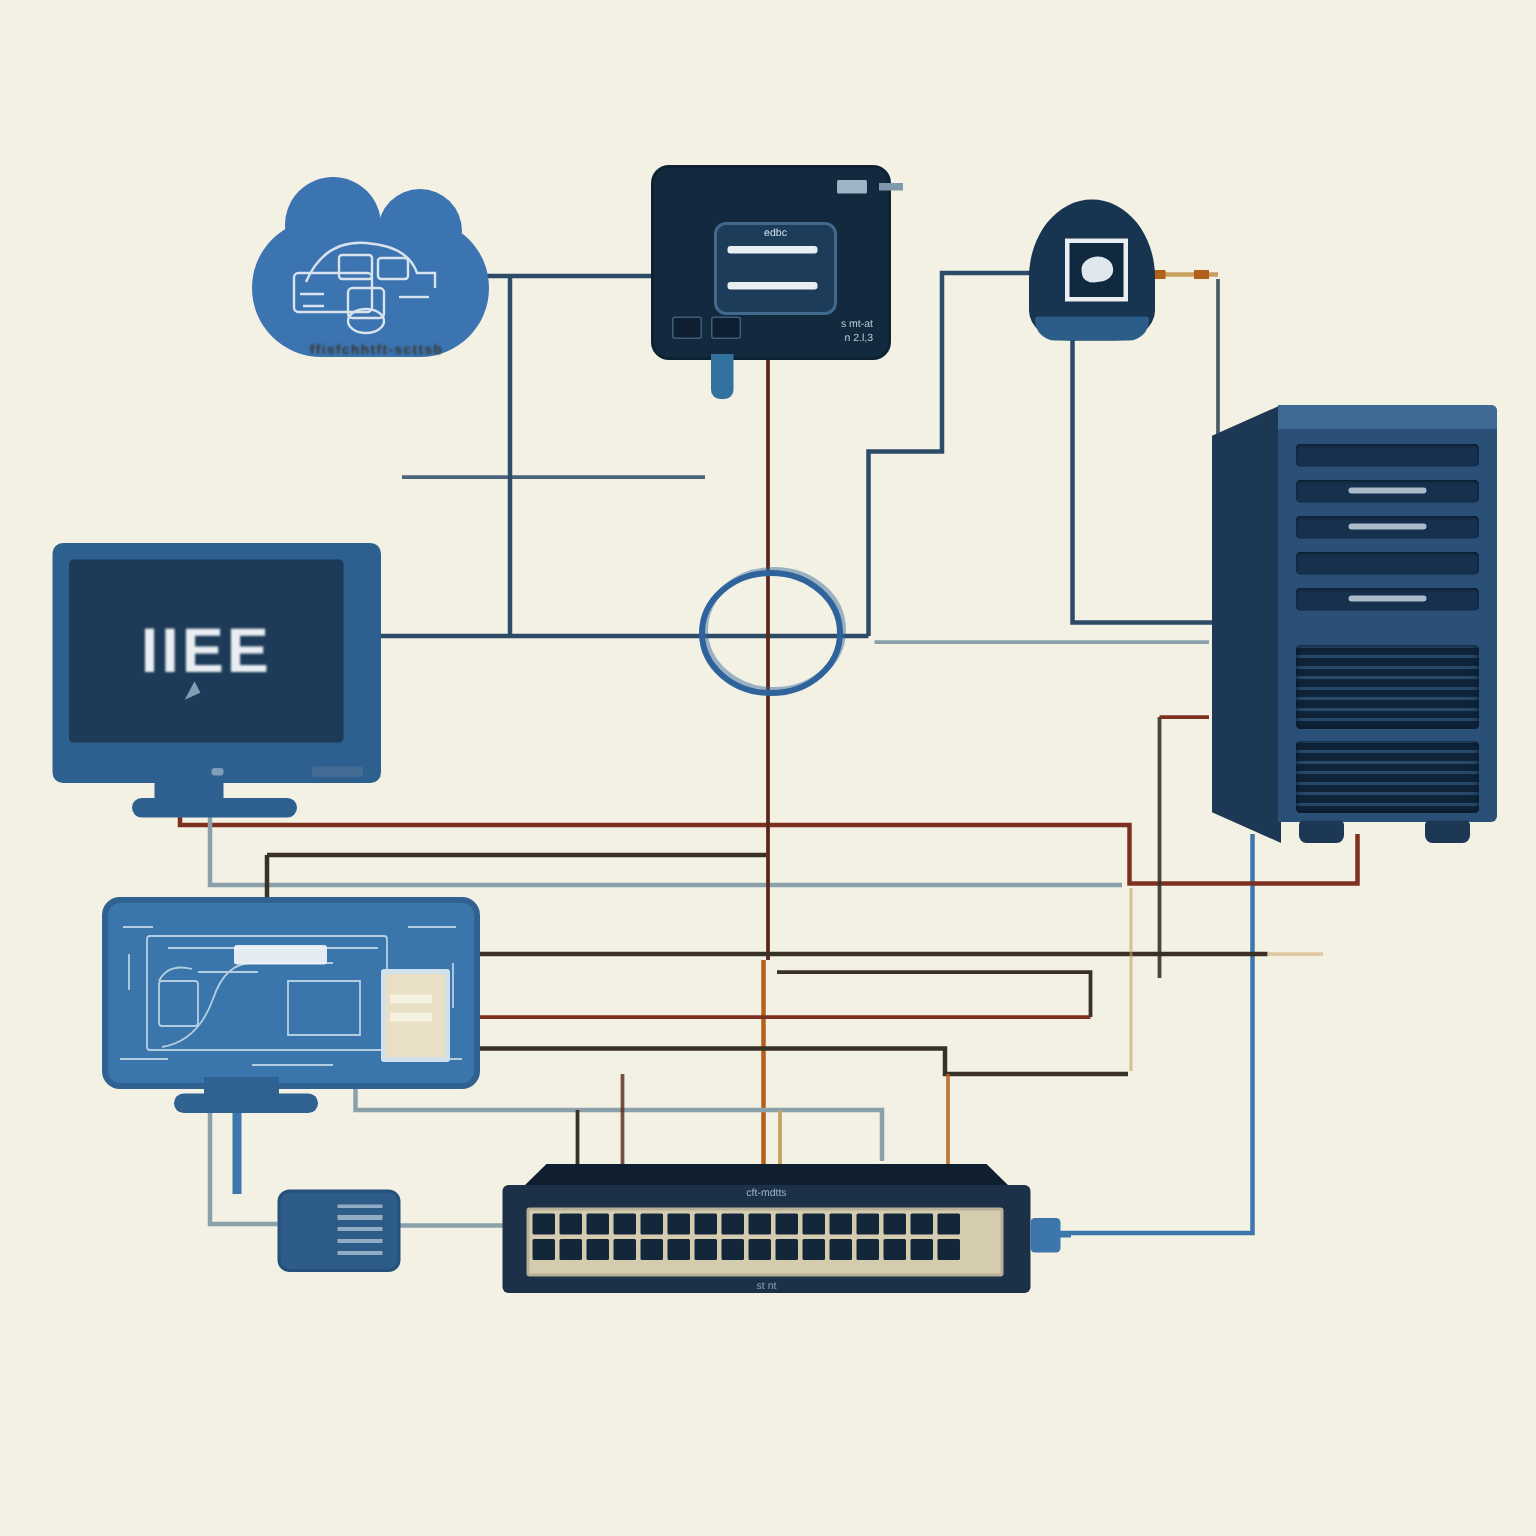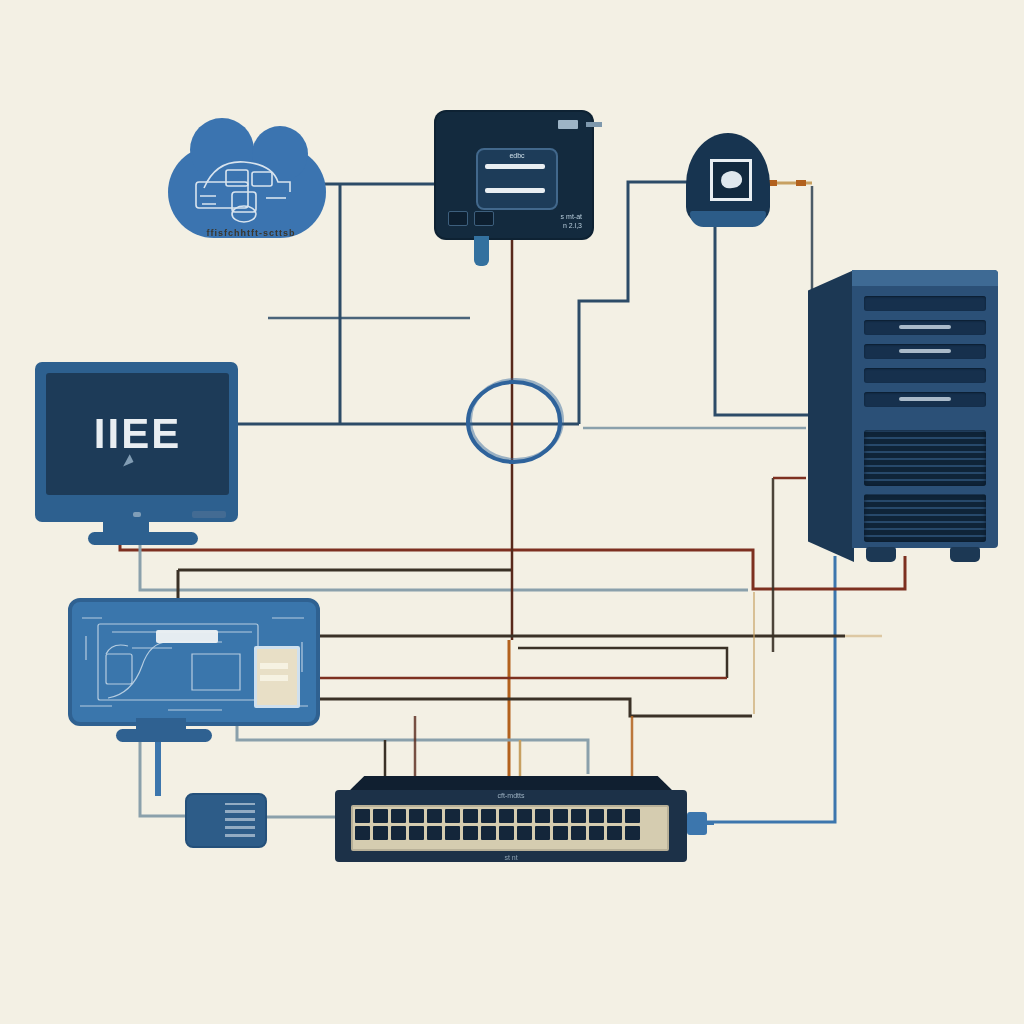--- a/index.html
+++ b/index.html
@@ -39,21 +39,21 @@
   .srv-top{position:absolute;left:0;top:0;width:100%;height:16px;background:#3e6a94;border-radius:0 4px 0 0;}
   .srv-bays{position:absolute;left:12px;top:26px;width:122px;}
   .bay{height:15px;background:#16304d;border-radius:3px;margin-bottom:9px;position:relative;box-shadow:inset 0 1px 2px #0a1c2e;}
   .bay .streak{position:absolute;left:50%;top:5px;transform:translateX(-50%);width:52px;height:4px;background:#cfdde8;opacity:.8;border-radius:2px;filter:blur(0.5px);}
   .srv-mesh{position:absolute;left:12px;width:122px;background:repeating-linear-gradient(0deg,#0f2438 0 5px,#27496b 5px 7px);border-radius:3px;box-shadow:inset 0 0 4px #081828;}
   .mesh1{top:160px;height:56px;}
   .mesh2{top:224px;height:48px;}
   .srv-foot{position:absolute;bottom:-14px;width:30px;height:15px;background:#1c3854;border-radius:3px 3px 5px 5px;}
 
   
-  .monitor{left:35px;top:362px;width:203px;height:160px;background:#2d608f;border-radius:7px;}
+  .monitor{left:35px;top:362px;width:219px;height:160px;background:#2d608f;border-radius:7px;}
   .mon-screen{position:absolute;left:11px;top:11px;width:183px;height:122px;background:#1d3b58;border-radius:3px;display:flex;align-items:center;justify-content:center;}
   .mon-text{color:#e9eef2;font-size:42px;font-weight:bold;letter-spacing:2px;filter:blur(0.6px);}
   .mon-cursor{position:absolute;left:80px;top:82px;width:0;height:0;border-left:7px solid #9cb6cc;border-top:5px solid transparent;border-bottom:9px solid transparent;transform:rotate(28deg);opacity:.8;}
   .mon-dot{position:absolute;left:50%;bottom:5px;width:8px;height:5px;background:#8fa9bf;border-radius:2px;transform:translateX(-50%);opacity:.85;}
   .mon-marks{position:absolute;right:12px;bottom:4px;width:34px;height:7px;background:#486e93;border-radius:2px;opacity:.8;}
   .mon-neck{left:103px;top:520px;width:46px;height:14px;background:#2d608f;}
   .mon-base{left:88px;top:532px;width:110px;height:13px;background:#2d608f;border-radius:7px;}
 
   
   .panel{left:68px;top:598px;width:244px;height:120px;background:#3a76ac;border:4px solid #2f6191;border-radius:12px;}

